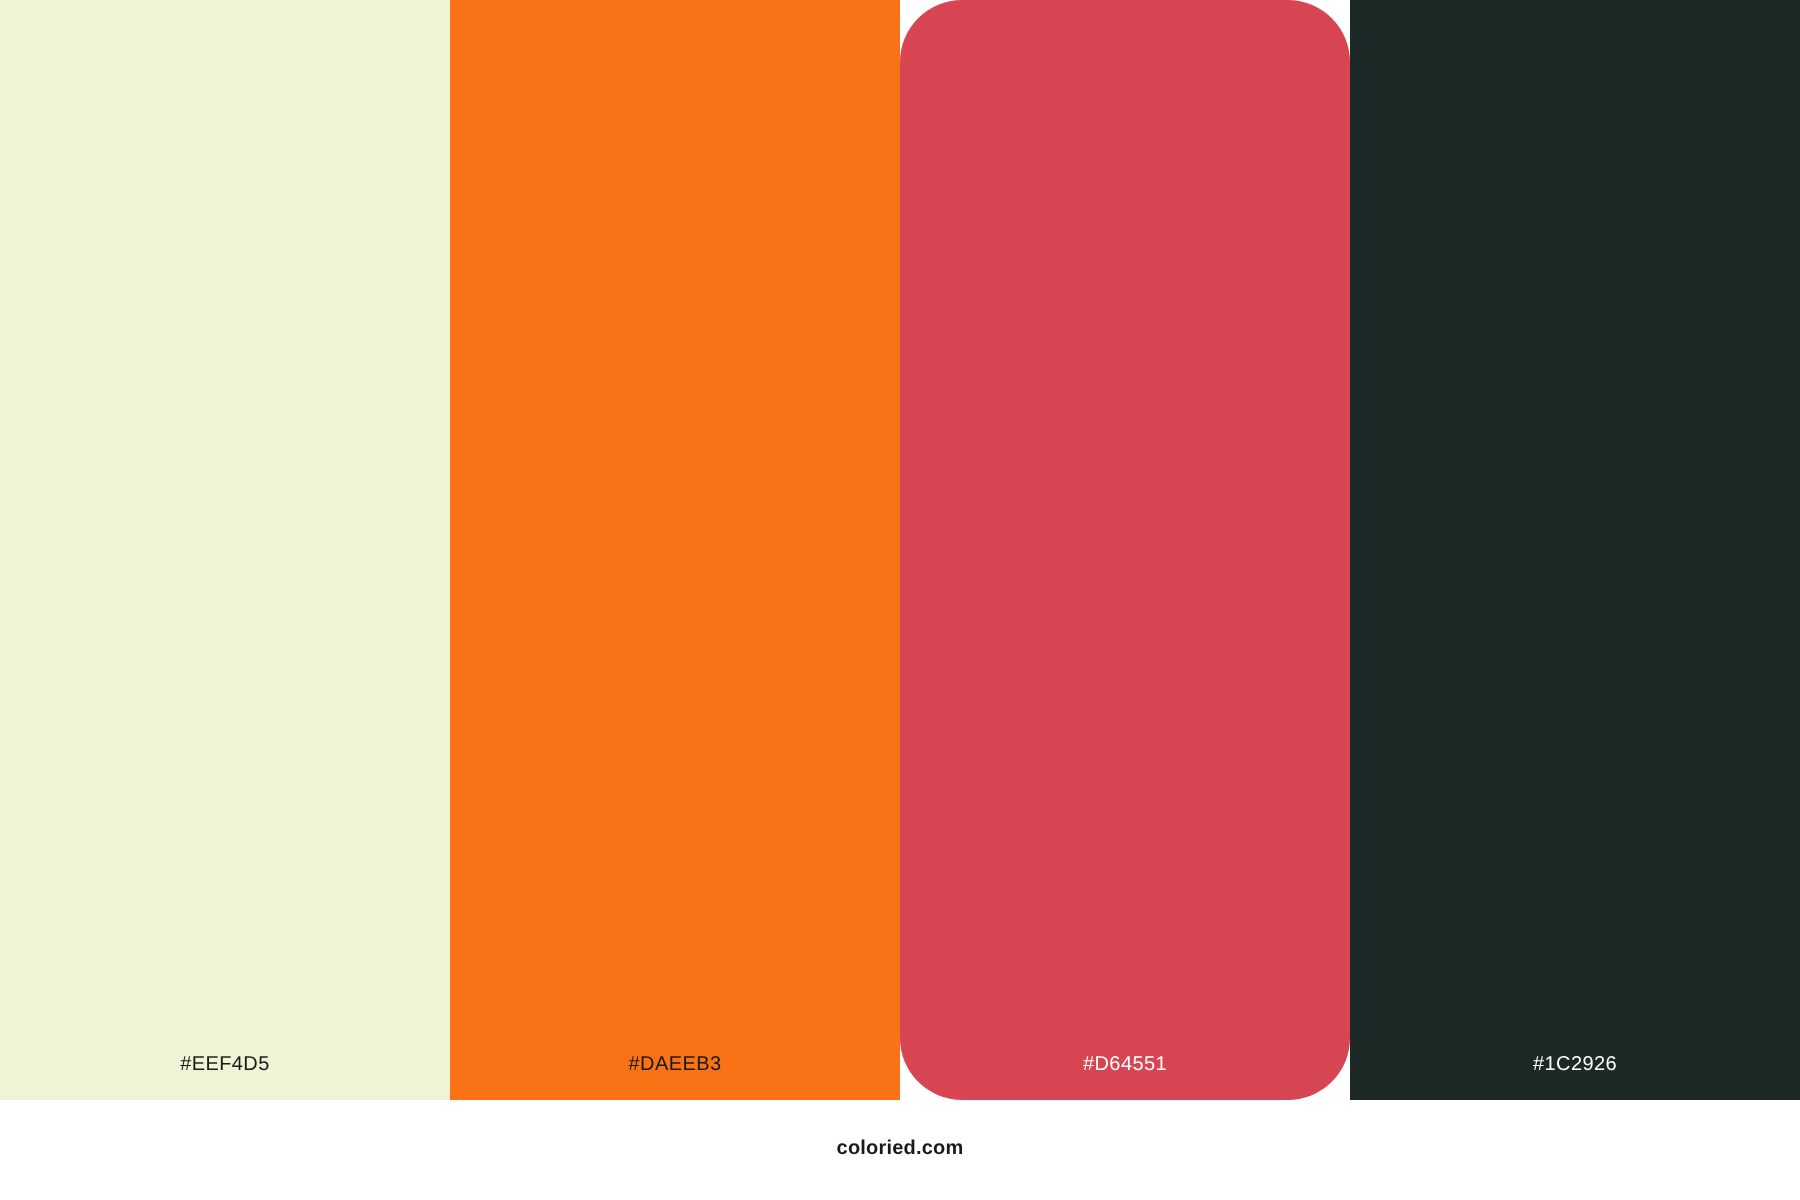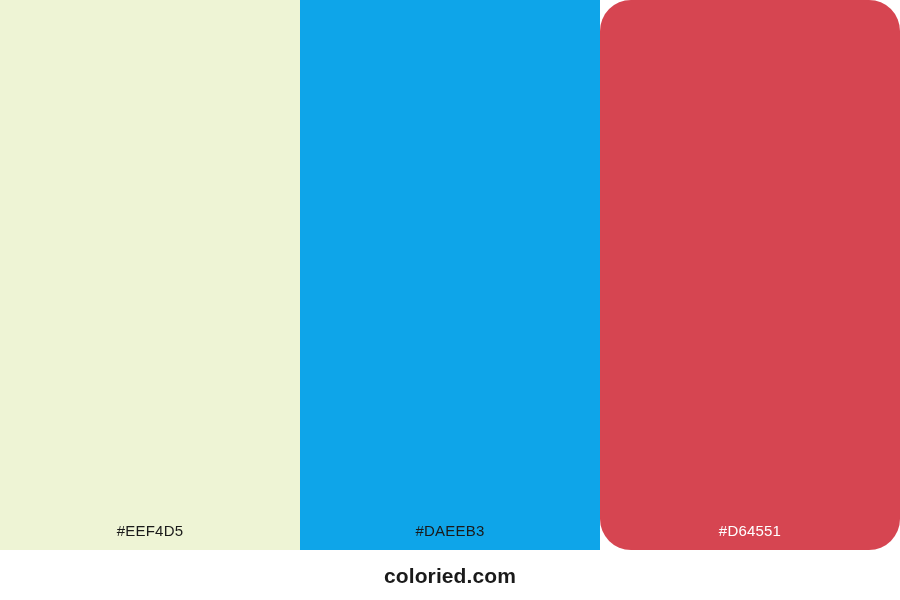--- a/index.html
+++ b/index.html
@@ -32,21 +32,21 @@
     position: relative;
     display: flex;
     align-items: flex-end;
     justify-content: center;
   }
   .swatch-label {
     display: block;
     width: 100%;
     text-align: center;
     font-family: "Liberation Sans", sans-serif;
-    font-size: 15px;
+    font-size: 10px;
     letter-spacing: 0.2px;
     line-height: 1;
     padding-bottom: 12px;
     -webkit-font-smoothing: antialiased;
   }
   .label-dark {
     color: #1a1a1a;
   }
   .label-light {
     color: #ffffff;
@@ -54,47 +54,50 @@
   .footer {
     width: 900px;
     height: 50px;
     background: #ffffff;
     display: flex;
     align-items: center;
     justify-content: center;
   }
   .footer-brand {
     font-family: "Liberation Sans", sans-serif;
-    font-size: 21px;
+    font-size: 10px;
     font-weight: bold;
     color: #1a1a1a;
     line-height: 1;
     letter-spacing: 0.1px;
   }
 </style>
 </head>
 <body>
 
 <div class="palette-page">
 
   <div class="swatch-strip">
 
     <div class="swatch" style="background-color: rgb(238, 244, 213);">
       <span class="swatch-label label-dark">#EEF4D5</span>
     </div>
 
-    <div class="swatch" style="background-color: #0ea5e9;">
+    <div class="swatch" style="background-color: #f97316;">
       <span class="swatch-label label-dark">#DAEEB3</span>
     </div>
 
 
     <div class="swatch" style="background-color: rgb(214, 69, 81); border-radius: 31px;">
       <span class="swatch-label label-light">#D64551</span>
     </div>
 
+    <div class="swatch" style="background-color: rgb(28, 41, 38);">
+      <span class="swatch-label label-light">#1C2926</span>
+    </div>
 
   </div>
 
   <div class="footer">
     <span class="footer-brand">coloried.com</span>
   </div>
 
 </div>
 
 </body></html>

